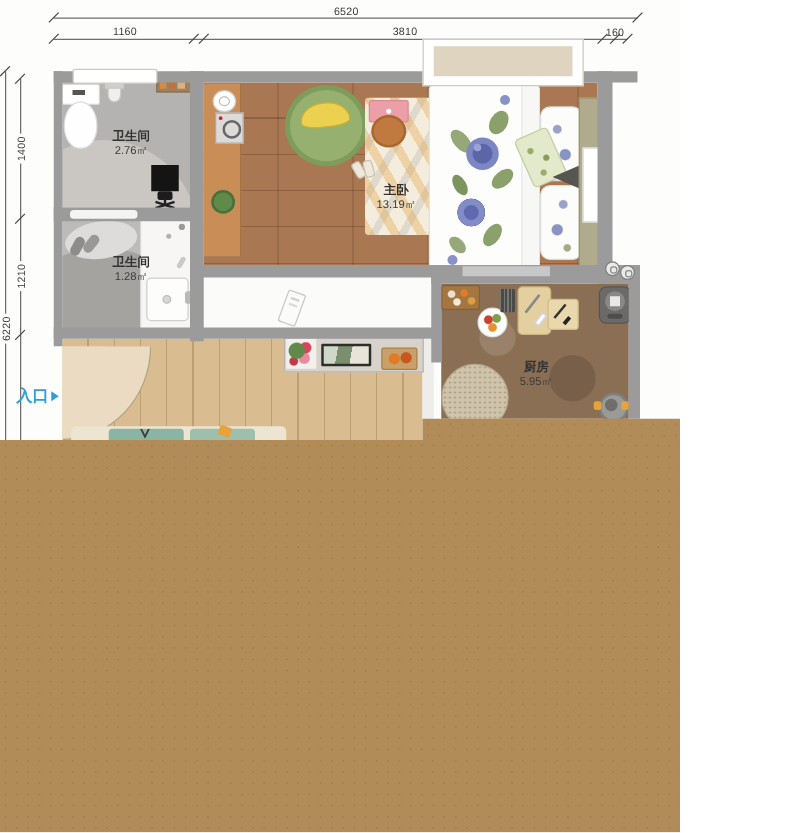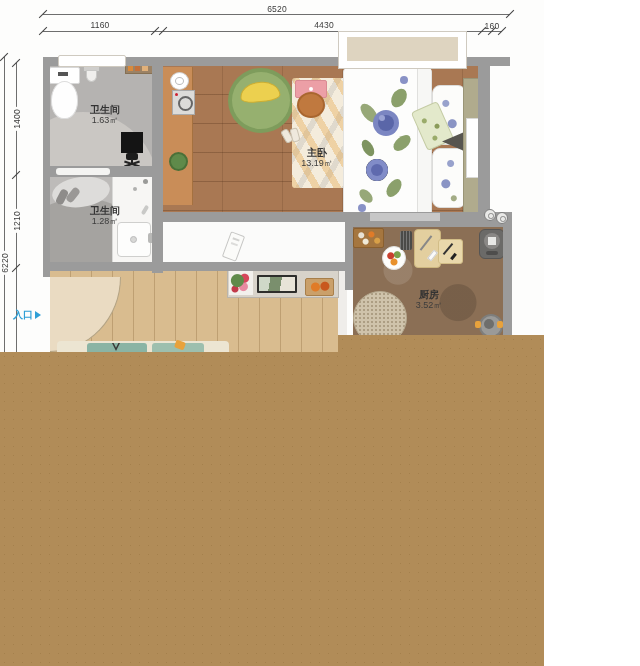--- a/index.html
+++ b/index.html
@@ -22,21 +22,21 @@
   .room-label .nm{font-size:10px;font-weight:700;}
   .room-label .ar{font-size:9px;font-weight:400;color:#3c3c3c;}
   
   .fur{position:absolute;z-index:4;}
   .rug{position:absolute;z-index:2;}
   .tan{position:absolute;background:#b18c58;z-index:50;}
   .tan:after{content:"";position:absolute;inset:0;
      background-image:radial-gradient(rgba(120,90,35,.45) .7px, transparent .9px);
      background-size:9px 9px;opacity:.5;}
   .entr{position:absolute;z-index:9;display:flex;align-items:center;gap:2px;
-        color:#2f9fd6;font-size:10px;font-weight:700;justify-content:center;}
+        color:#2f9fd6;font-size:13px;font-weight:700;justify-content:center;}
   .entr .tri{width:0;height:0;border-left:6px solid #2f9fd6;border-top:4px solid transparent;border-bottom:4px solid transparent;}
   .win{position:absolute;background:#ffffff;border:1px solid #cfcac0;z-index:14;}
   .win .pane{position:absolute;background:#ded4c0;}
   .spiral{position:absolute;border:1.5px solid #7e7e7e;border-radius:50%;background:#e9e9e7;z-index:14;}
   .spiral:after{content:"";position:absolute;left:30%;top:30%;width:35%;height:35%;border:1px solid #8a8a8a;border-radius:50%;}
 </style>
 </head>
 <body>
 
 <div id="canvas">
@@ -47,21 +47,21 @@
   <div class="dim-label horz" style="left:277px;top:9px;">6520</div>
 
   <div class="dline-h" style="left:43px;top:31px;width:459px;"></div>
   <div class="tick" style="left:43px;top:31px;"></div>
   <div class="tick" style="left:155px;top:31px;"></div>
   <div class="tick" style="left:163px;top:31px;"></div>
   <div class="tick" style="left:482px;top:31px;"></div>
   <div class="tick" style="left:492px;top:31px;"></div>
   <div class="tick" style="left:502px;top:31px;"></div>
   <div class="dim-label horz" style="left:100px;top:25px;">1160</div>
-  <div class="dim-label horz" style="left:324px;top:25px;">4430</div>
+  <div class="dim-label horz" style="left:324px;top:25px;">3810</div>
   <div class="dim-label horz" style="left:492px;top:26px;">160</div>
 
   <div class="dline-v" style="left:4px;top:57px;height:295px;"></div>
   <div class="tick" style="left:4px;top:57px;"></div>
   <div class="dim-label vert" style="left:5px;top:263px;">6220</div>
 
   <div class="dline-v" style="left:16px;top:63px;height:289px;"></div>
   <div class="tick" style="left:16px;top:63px;"></div>
   <div class="tick" style="left:16px;top:175px;"></div>
   <div class="tick" style="left:16px;top:268px;"></div>
@@ -143,21 +143,21 @@
   </div>
   <div class="fur" style="left:121px;top:132px;width:22px;height:21px;background:#141414;"></div>
   <div class="fur" style="left:123px;top:153px;width:18px;height:14px;">
     <div class="abs" style="left:3px;top:0;width:12px;height:7px;background:#1c1c1c;border-radius:2px;"></div>
     <div class="abs" style="left:8px;top:6px;width:2px;height:5px;background:#222;"></div>
     <div class="abs" style="left:1px;top:10px;width:16px;height:2px;background:#222;transform:rotate(18deg);"></div>
     <div class="abs" style="left:1px;top:10px;width:16px;height:2px;background:#222;transform:rotate(-18deg);"></div>
   </div>
   <div class="room-label" style="left:70px;top:104px;width:70px;">
     <div class="nm">卫生间</div>
-    <div class="ar">1.63㎡</div>
+    <div class="ar">2.76㎡</div>
   </div>
 
   <div class="fur" style="left:58px;top:187px;width:22px;height:20px;">
     <div class="abs" style="left:0;top:2px;width:8px;height:16px;background:#8e8c8a;border-radius:4px;transform:rotate(28deg);"></div>
     <div class="abs" style="left:11px;top:0;width:8px;height:16px;background:#9a9896;border-radius:4px;transform:rotate(38deg);"></div>
   </div>
   <div class="fur" style="left:112px;top:174px;width:41px;height:88px;background:#f7f6f4;border:1px solid #d9d9d7;">
     <div class="abs" style="left:30px;top:4px;width:5px;height:5px;border-radius:50%;background:#9a9a98;"></div>
     <div class="abs" style="left:20px;top:12px;width:4px;height:4px;border-radius:50%;background:#b0b0ae;"></div>
     <div class="abs" style="left:30px;top:30px;width:4px;height:10px;background:#c9c9c7;border-radius:2px;transform:rotate(30deg);"></div>
@@ -278,21 +278,21 @@
     <div class="abs" style="left:4px;top:0;width:20px;height:20px;background:#9a9a98;border:2px solid #7e7e7c;border-radius:50%;"></div>
     <div class="abs" style="left:9px;top:5px;width:10px;height:10px;background:#6e6e6c;border-radius:50%;"></div>
     <div class="abs" style="left:0;top:7px;width:6px;height:7px;background:#e8a23c;border-radius:2px;"></div>
     <div class="abs" style="left:22px;top:7px;width:6px;height:7px;background:#e8a23c;border-radius:2px;"></div>
   </div>
   <div class="spiral" style="left:484px;top:209px;width:10px;height:10px;"></div>
   <div class="spiral" style="left:496px;top:212px;width:10px;height:10px;"></div>
 
   <div class="room-label" style="left:399px;top:289px;width:60px;z-index:9;">
     <div class="nm">厨房</div>
-    <div class="ar">3.52㎡</div>
+    <div class="ar">5.95㎡</div>
   </div>
 
   <div class="entr" style="left:13px;top:308px;">
     <span>入口</span>
     <span class="tri"></span>
   </div>
 
   <div class="tan" style="left:338px;top:335px;width:302px;height:18px;"></div>
   <div class="tan" style="left:0;top:352px;width:640px;height:314px;"></div>
 

